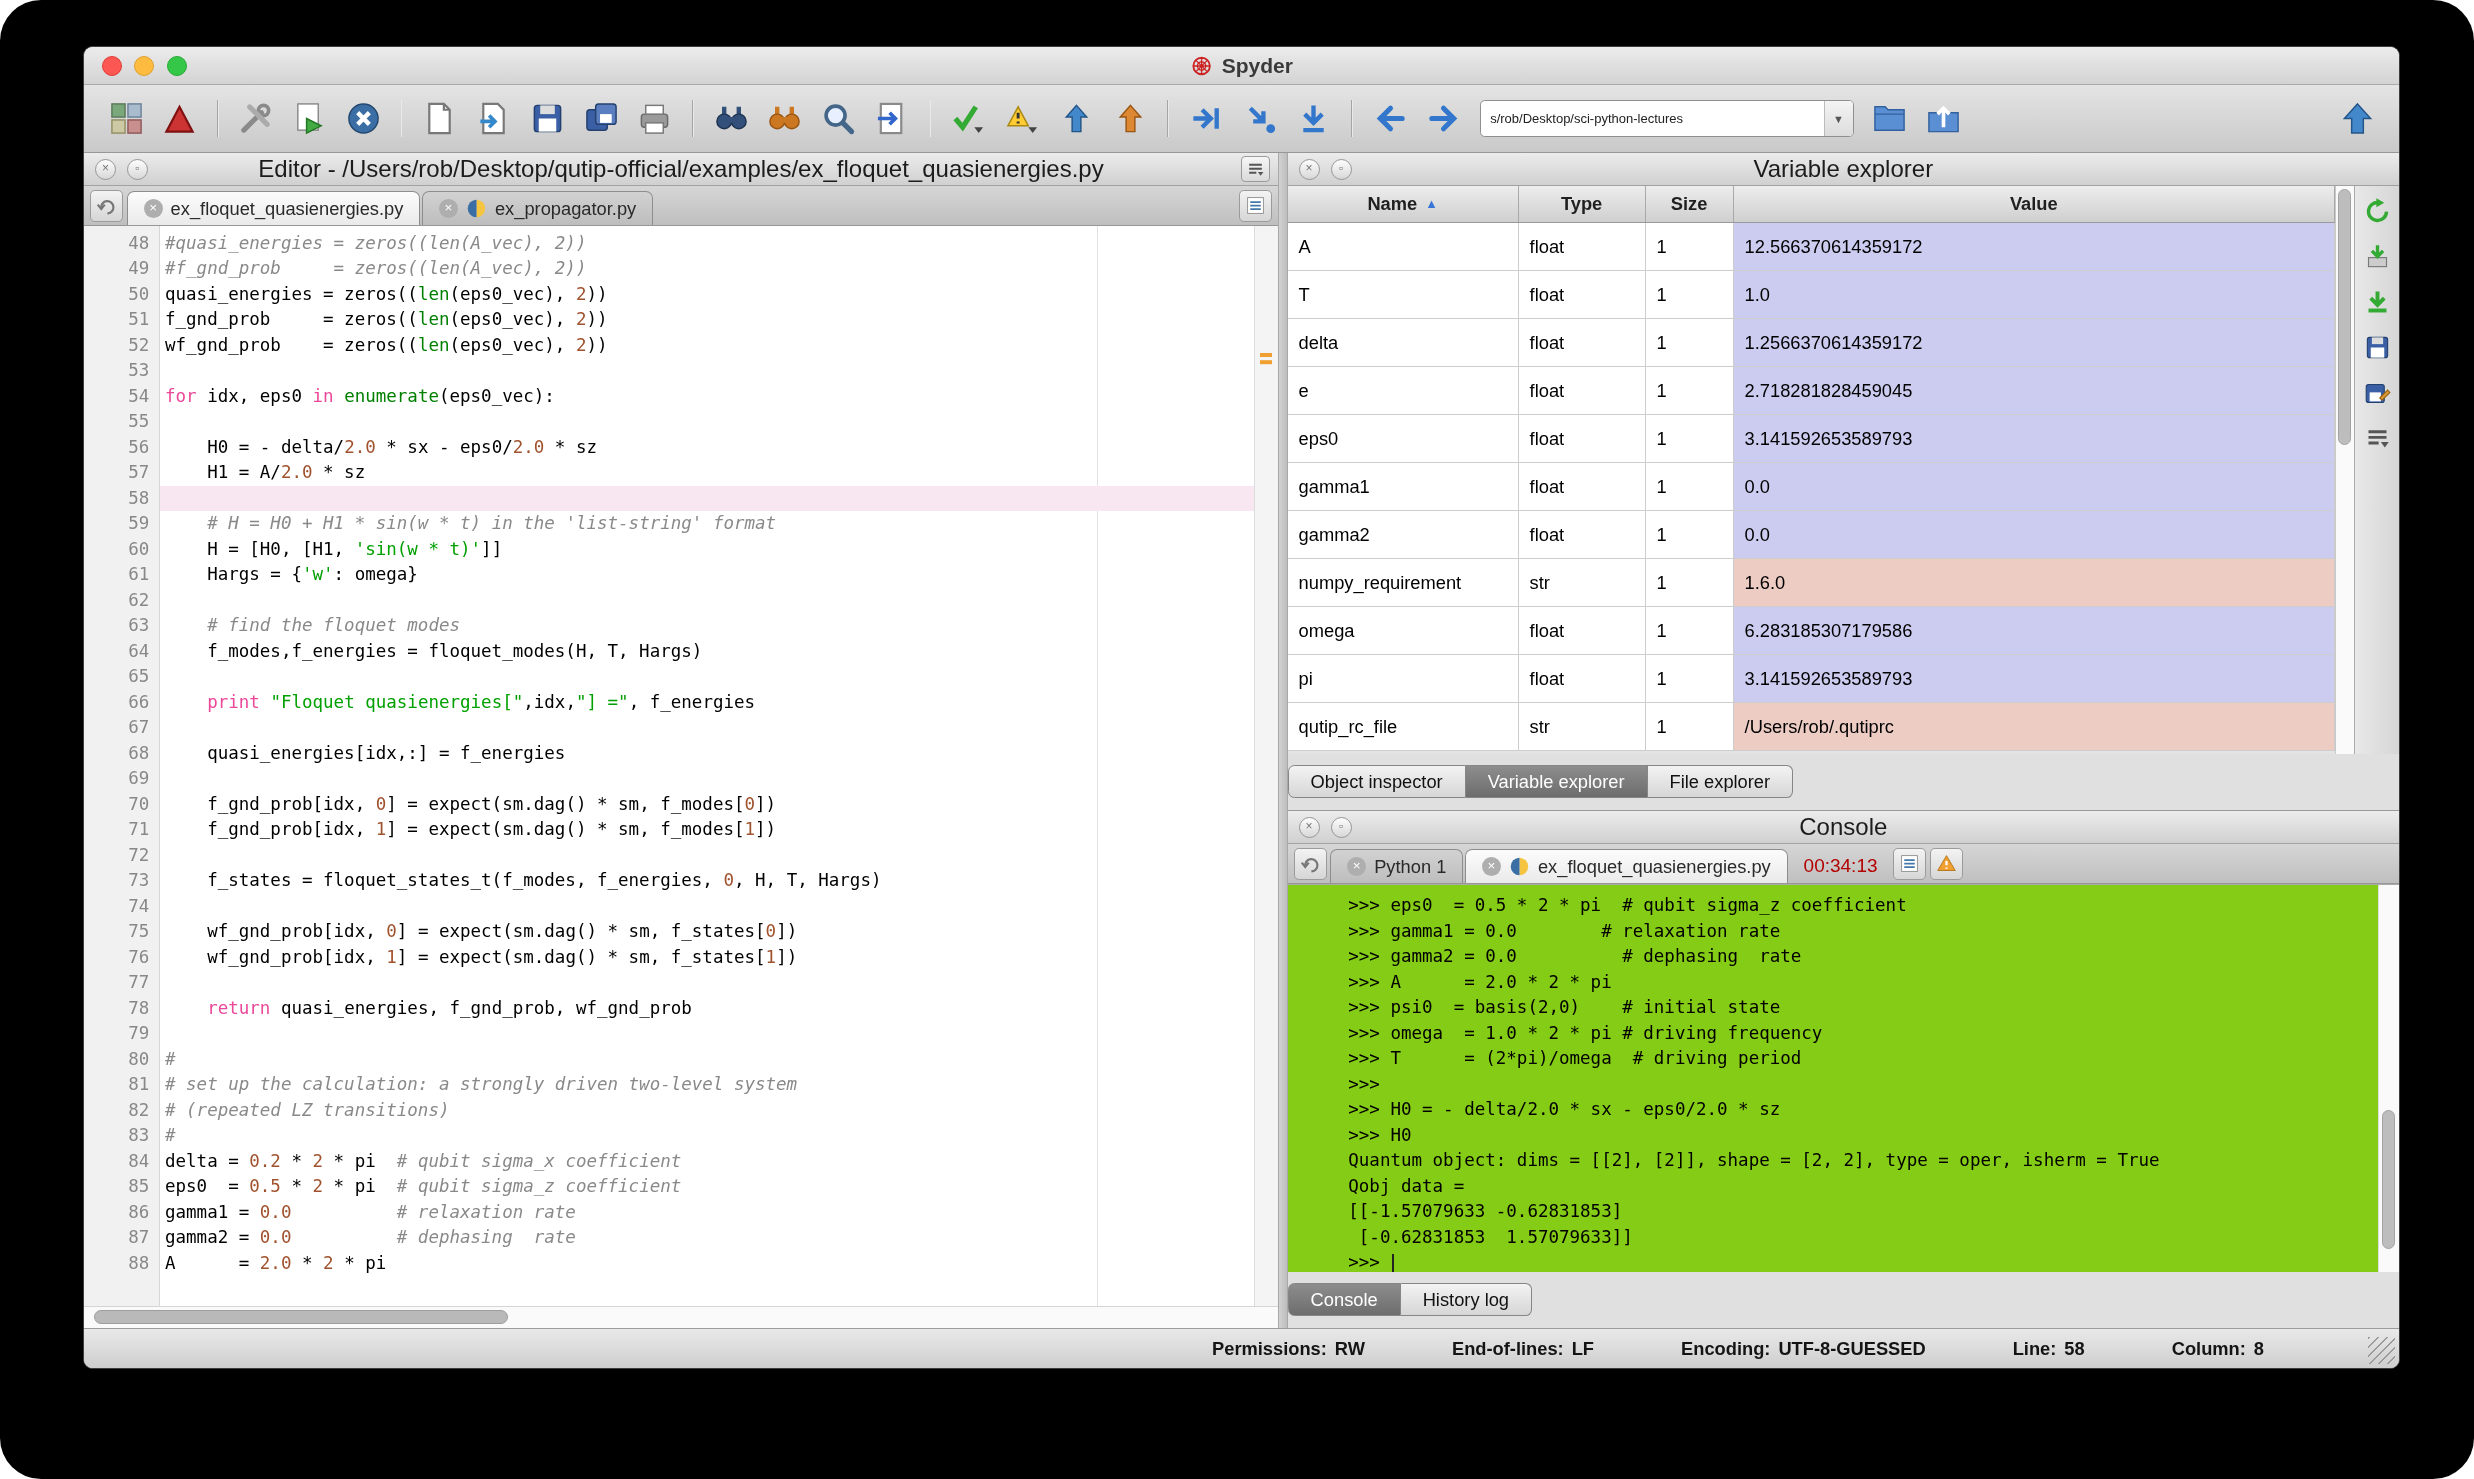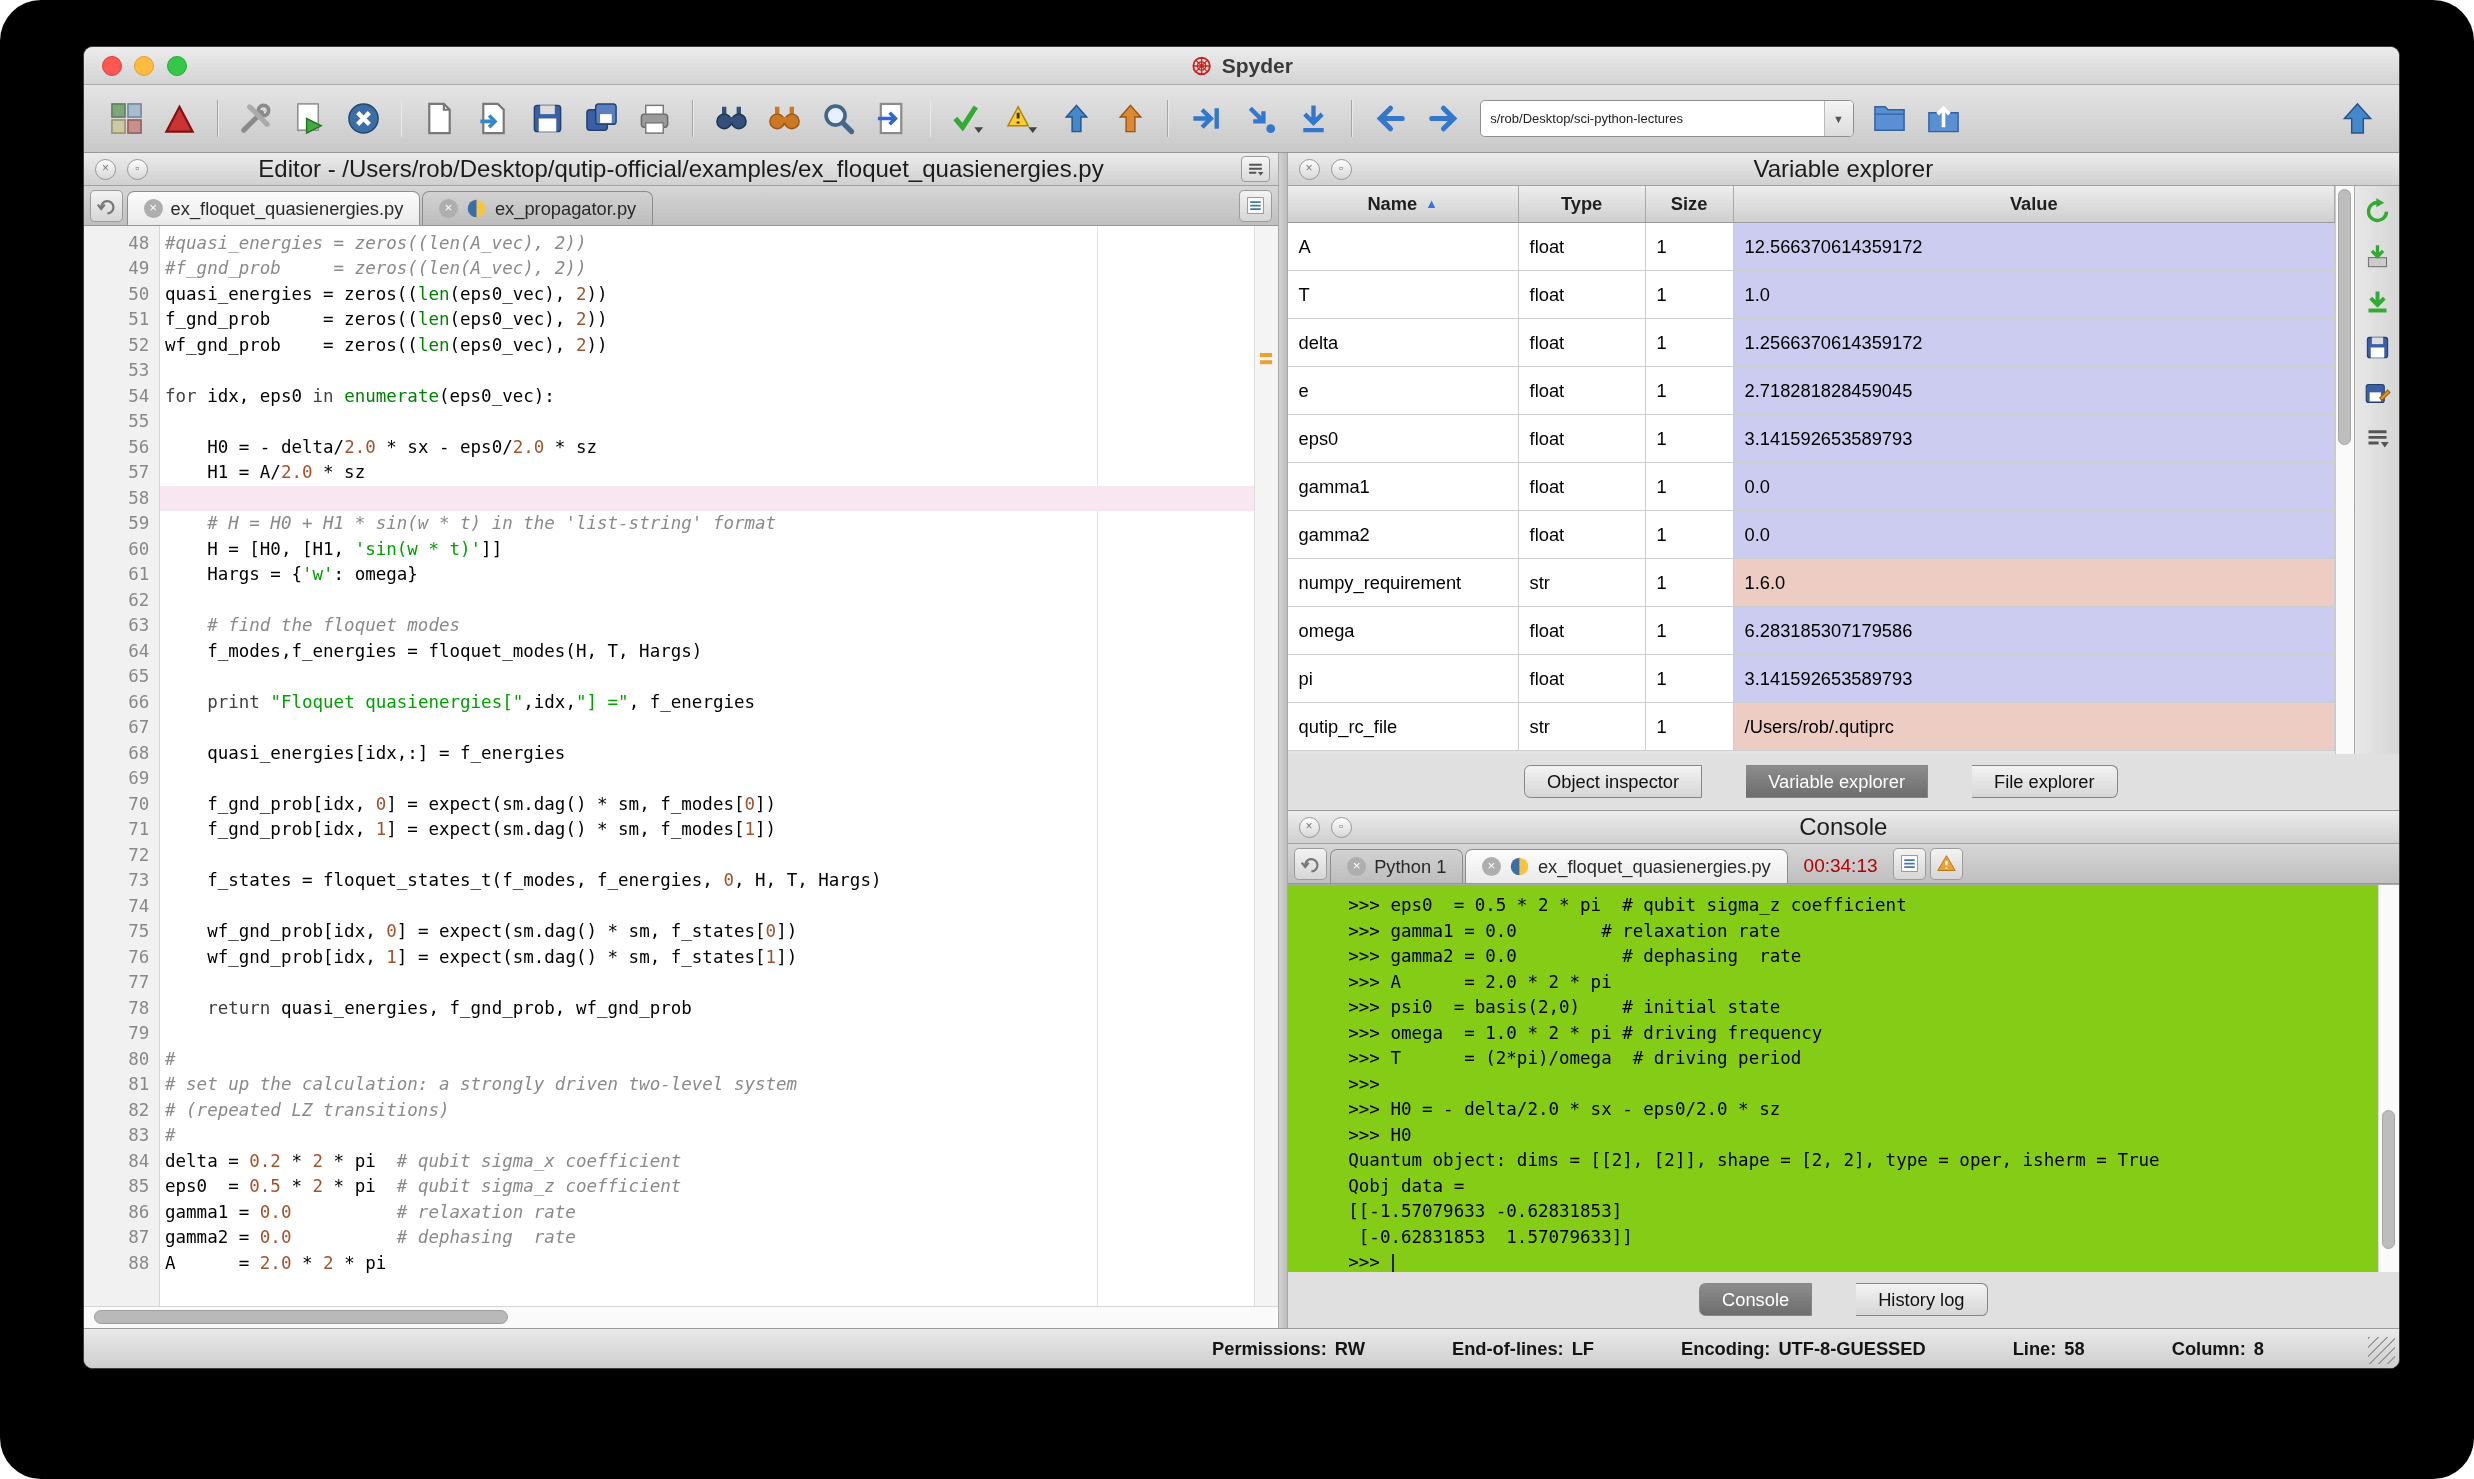--- a/index.html
+++ b/index.html
@@ -78,21 +78,21 @@
   .gutter{width:76px;flex:0 0 76px;background:#f1f1f1;border-right:0.8px solid #d6d6d6;
     font:17.5px/25.5px "DejaVu Sans Mono",monospace;color:#888;text-align:right;
     padding:4.8px 9.6px 0 0;}
   .gnum{height:25.5px;}
   .code{flex:1;font:17.5px/25.5px "DejaVu Sans Mono",monospace;padding-top:4.8px;white-space:pre;
     position:relative;z-index:1;margin-right:24px;overflow:hidden;}
   .code-line{height:25.5px;padding-left:5px;}
   .code-line.hl{background:#f8e6f0;}
   .tk-p{color:#000;}
   .tk-c{color:#898989;font-style:italic;}
-  .tk-k{color:#404040;}
+  .tk-k{color:#ec4899;}
   .tk-b{color:#008000;}
   .tk-s{color:#00a000;}
   .tk-n{color:#a0522d;}
   .edge-line{position:absolute;left:1013px;top:0;bottom:0;width:0.8px;background:#e2e2e2;z-index:0;}
   .flag-col{position:absolute;right:0;top:0;bottom:0;width:24px;background:#f4f4f4;
     border-left:0.8px solid #dcdcdc;z-index:2;}
   .orange-flag{position:absolute;top:127px;right:5.6px;width:12.7px;height:4px;background:#f0a030;
     box-shadow:0 7.2px 0 #f0a030;}
   .hscroll{height:22px;flex:0 0 22px;background:#fafafa;border-top:0.8px solid #d5d5d5;position:relative;}
   .hthumb{position:absolute;left:9.6px;top:3.2px;width:414px;height:14.3px;border-radius:7.2px;
@@ -115,21 +115,21 @@
   .var-row{display:flex;height:48px;border-bottom:0.8px solid #cdcdcd;font-size:18.3px;color:#000;background:#fff;}
   .vcell{display:flex;align-items:center;padding-left:11px;border-right:0.8px solid #cdcdcd;overflow:hidden;white-space:nowrap;}
   .vscroll{width:19px;flex:0 0 19px;background:#fafafa;border-left:0.8px solid #c9c9c9;position:relative;}
   .vthumb{position:absolute;left:2.4px;width:12.7px;border-radius:6.4px;background:#bdbdbd;border:0.8px solid #a3a3a3;}
   .side-toolbar{width:45px;flex:0 0 45px;background:linear-gradient(90deg,#e8e8e8,#d6d6d6);
     border-left:0.8px solid #aaa;display:flex;flex-direction:column;align-items:center;
     padding-top:8px;gap:12.7px;}
   .side-btn{width:33px;height:33px;border:none;background:transparent;display:flex;
     align-items:center;justify-content:center;}
   .side-btn svg{width:27px;height:27px;}
-  .mini-tabs{height:35px;flex:0 0 35px;margin:9.6px 0 11px;display:flex;justify-content:center;align-items:center;gap:44px;}
+  .mini-tabs{height:35px;flex:0 0 35px;margin:9.6px 0 11px;display:flex;justify-content:flex-start;align-items:center;}
   .varexp-section .mini-tabs{padding-right:45px;}
   .mini-tab{height:33px;line-height:32px;padding:0 22px;font-size:18.3px;color:#111;
     border:0.8px solid #868686;background:linear-gradient(#f3f3f3,#d6d6d6);white-space:nowrap;}
   .mini-tab + .mini-tab{border-left:none;}
   .mini-tab:first-child{border-radius:6.4px 0 0 6.4px;}
   .mini-tab:last-child{border-radius:0 6.4px 6.4px 0;}
   .mini-tab.active{background:linear-gradient(#8d8d8d,#6d6d6d);color:#fff;}
 
   
   .console-section{flex:1;display:flex;flex-direction:column;min-height:0;}

